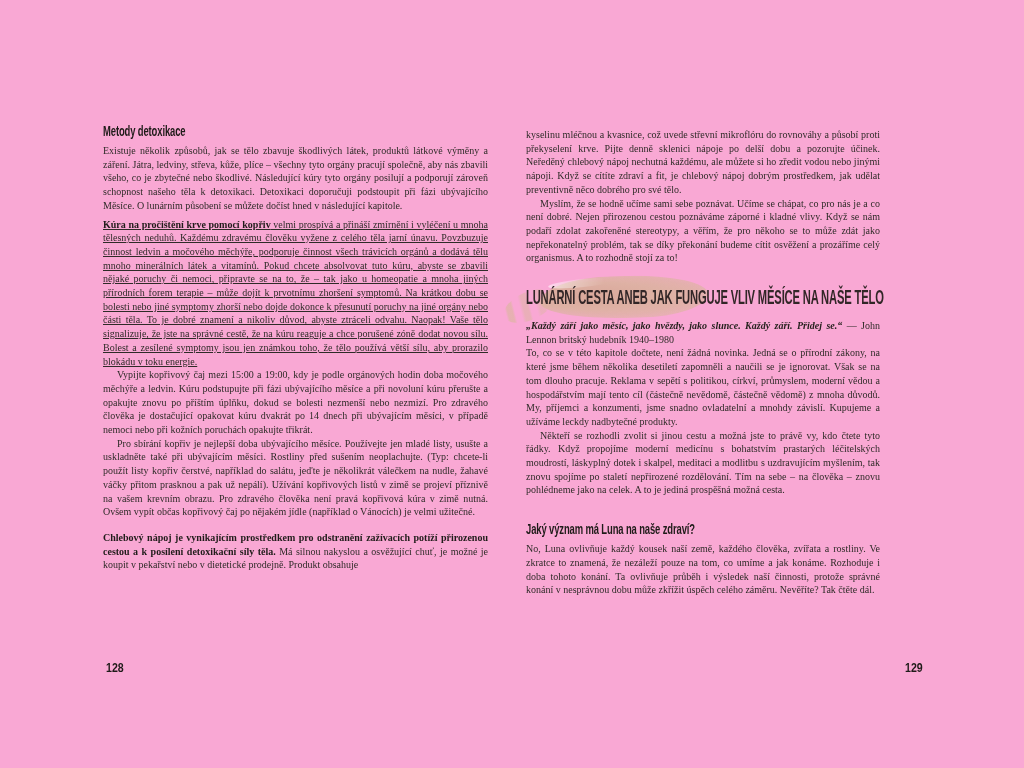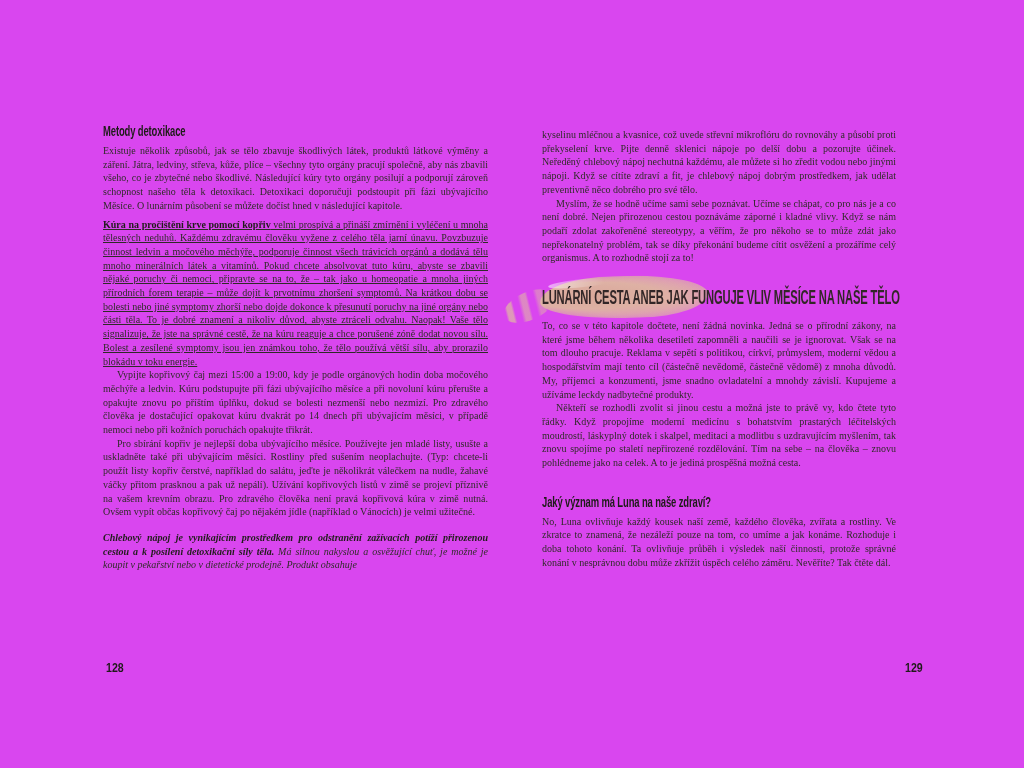--- a/index.html
+++ b/index.html
@@ -4,37 +4,37 @@
 <style>
   html,body { margin:0; padding:0; }
   body {
     width:1024px; height:768px;
     background:#ffffff;
     font-family:"Liberation Serif","DejaVu Serif",serif;
     color:#2f2b28;
     position:relative;
     overflow:hidden;
   }
-  .spread { position:absolute; inset:0; background:#d946ef; }
+  .spread { position:absolute; inset:0; background:#f9a8d4; }
 
   
   .col {
     position:absolute;
     text-align:justify;
     font-size:10px;
     line-height:13.7px;
     z-index:2;
   }
   .col-left  { left:103px; top:123px; width:385px; }
-  .col-right { left:542px; top:128px; width:354px; }
+  .col-right { left:526px; top:128px; width:354px; }
 
   .col p { margin:0; }
   .indent { text-indent:14px; }
   .gap-sm { margin-top:5px !important;text-decoration:underline; }
-  .gap-md { margin-top:12px !important;font-style:italic; }
+  .gap-md { margin-top:12px !important; }
 
   .lead-bold { font-weight:bold; color:#201c1a; }
 
   
   .sec-heading {
     font-family:"Liberation Sans","DejaVu Sans",sans-serif;
     font-weight:bold;
     font-size:15px;
     line-height:15px;
     color:#1f1b19;
@@ -156,20 +156,21 @@
 
   <div class="page-num page-num-left">128</div>
 
   <div class="col col-right">
     <p>kyselinu mléčnou a kvasnice, což uvede střevní mikroflóru do rovnováhy a působí proti překyselení krve. Pijte denně sklenici nápoje po delší dobu a pozorujte účinek. Neředěný chlebový nápoj nechutná každému, ale můžete si ho zředit vodou nebo jinými nápoji. Když se cítíte zdraví a fit, je chlebový nápoj dobrým prostředkem, jak udělat preventivně něco dobrého pro své tělo.</p>
 
     <p class="indent">Myslím, že se hodně učíme sami sebe poznávat. Učíme se chápat, co pro nás je a co není dobré. Nejen přirozenou cestou poznáváme záporné i kladné vlivy. Když se nám podaří zdolat zakořeněné stereotypy, a věřím, že pro někoho se to může zdát jako nepřekonatelný problém, tak se díky překonání budeme cítit osvěžení a prozáříme celý organismus. A to rozhodně stojí za to!</p>
 
     <h1 class="chapter-heading">LUNÁRNÍ CESTA ANEB JAK FUNGUJE VLIV MĚSÍCE NA NAŠE TĚLO</h1>
 
+    <p class="quote-block"><span class="quote-italic">„Každý září jako měsíc, jako hvězdy, jako slunce. Každý září. Přidej se.“</span><span class="quote-attr"> — John Lennon britský hudebník 1940–1980</span></p>
 
     <p>To, co se v této kapitole dočtete, není žádná novinka. Jedná se o přírodní zákony, na které jsme během několika desetiletí zapomněli a naučili se je ignorovat. Však se na tom dlouho pracuje. Reklama v sepětí s politikou, církví, průmyslem, moderní vědou a hospodářstvím mají tento cíl (částečně nevědomě, částečně vědomě) z mnoha důvodů. My, příjemci a konzumenti, jsme snadno ovladatelní a mnohdy závislí. Kupujeme a užíváme leckdy nadbytečné produkty.</p>
 
     <p class="indent">Někteří se rozhodli zvolit si jinou cestu a možná jste to právě vy, kdo čtete tyto řádky. Když propojíme moderní medicínu s bohatstvím prastarých léčitelských moudrostí, láskyplný dotek i skalpel, meditaci a modlitbu s uzdravujícím myšlením, tak znovu spojíme po staletí nepřirozené rozdělování. Tím na sebe – na člověka – znovu pohlédneme jako na celek. A to je jediná prospěšná možná cesta.</p>
 
     <h3 class="sub-heading">Jaký význam má Luna na naše zdraví?</h3>
 
     <p>No, Luna ovlivňuje každý kousek naší země, každého člověka, zvířata a rostliny. Ve zkratce to znamená, že nezáleží pouze na tom, co umíme a jak konáme. Rozhoduje i doba tohoto konání. Ta ovlivňuje průběh i výsledek naší činnosti, protože správné konání v nesprávnou dobu může zkřížit úspěch celého záměru. Nevěříte? Tak čtěte dál.</p>
   </div>
 

